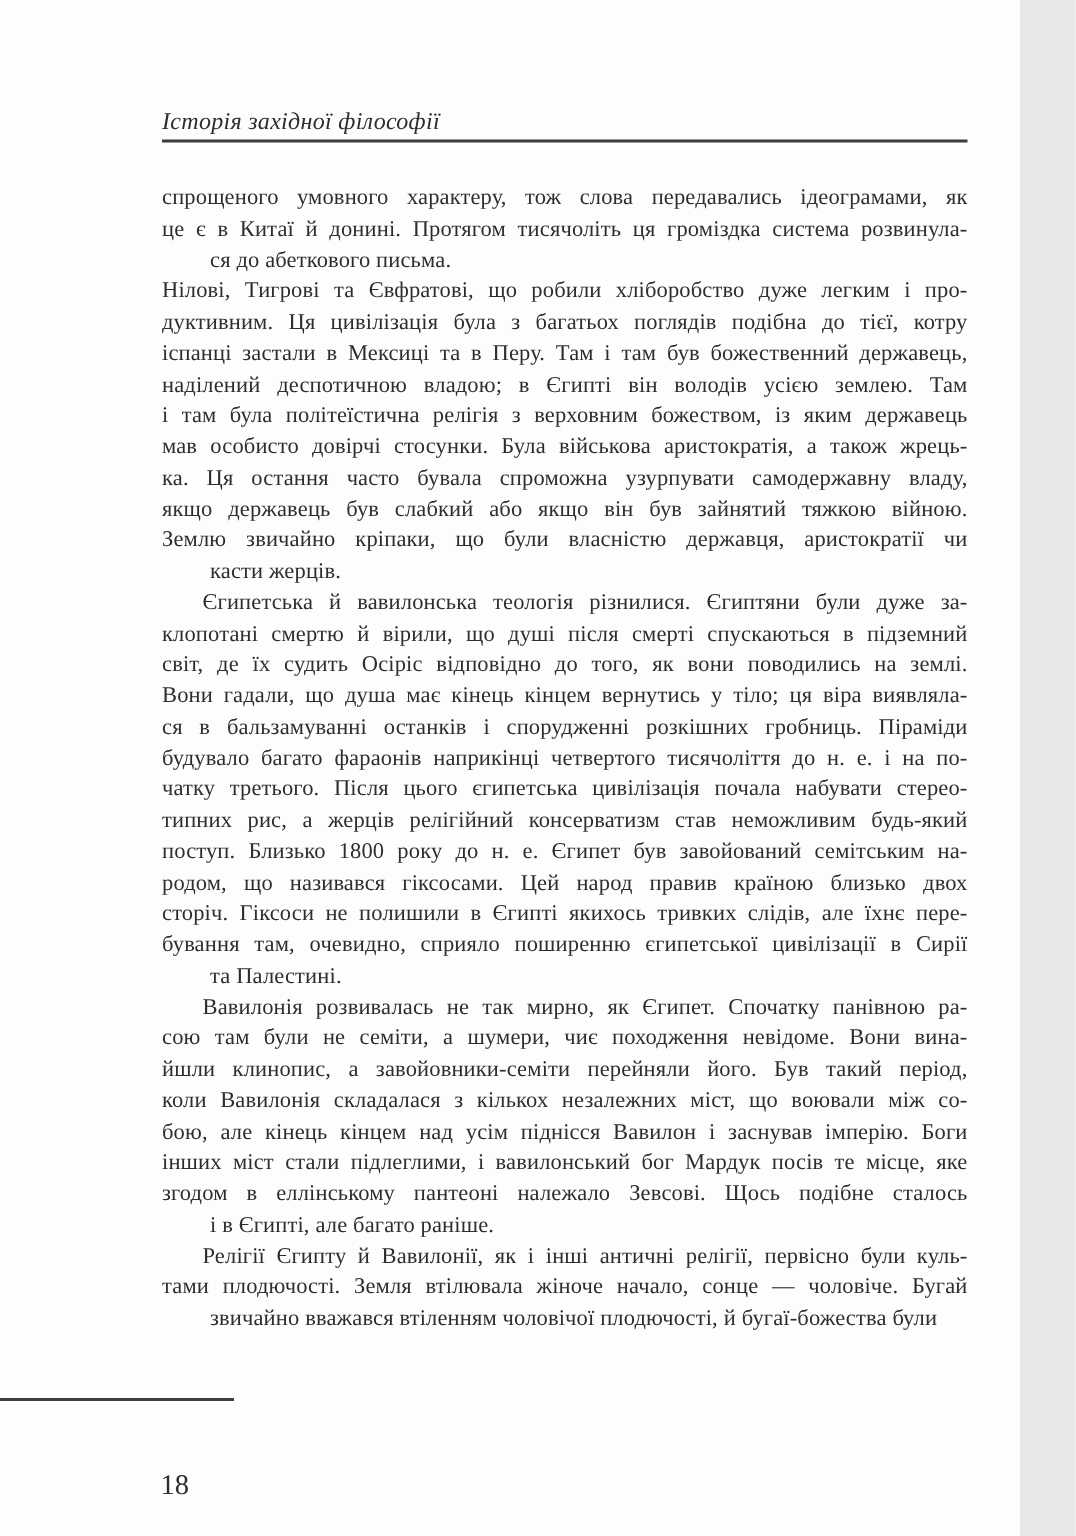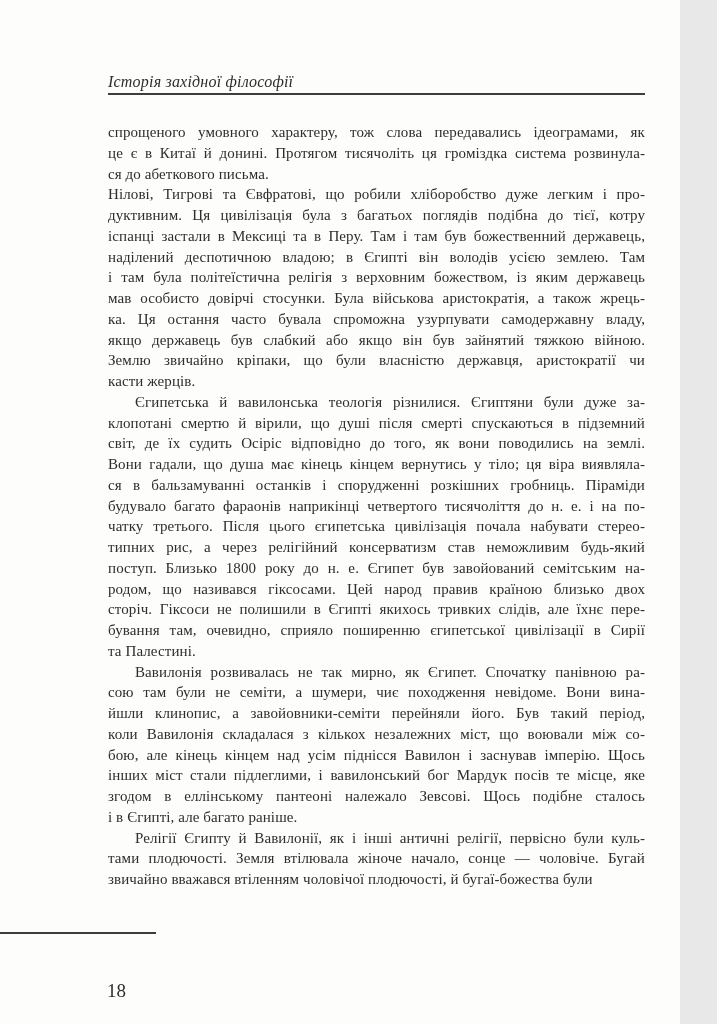--- a/index.html
+++ b/index.html
@@ -52,20 +52,21 @@
   .line {
     text-align: justify;
     
     text-align-last: justify;
     height: 20.75px;
     overflow: hidden;
     white-space: nowrap;
   }
   .line.last {
     text-align-last: left;
+    margin-left: 32px;
   }
   .line.indent {
     text-indent: 27px;
   }
   .footer-rule {
     position: absolute;
     left: 0;
     top: 932px;
     width: 156px;
     height: 2px;
@@ -108,33 +109,33 @@
         <div class="line last">касти жерців.</div>
       </div>
       <div class="paragraph">
         <div class="line indent">Єгипетська й вавилонська теологія різнилися. Єгиптяни були дуже за-</div>
         <div class="line">клопотані смертю й вірили, що душі після смерті спускаються в підземний</div>
         <div class="line">світ, де їх судить Осіріс відповідно до того, як вони поводились на землі.</div>
         <div class="line">Вони гадали, що душа має кінець кінцем вернутись у тіло; ця віра виявляла-</div>
         <div class="line">ся в бальзамуванні останків і спорудженні розкішних гробниць. Піраміди</div>
         <div class="line">будувало багато фараонів наприкінці четвертого тисячоліття до н. е. і на по-</div>
         <div class="line">чатку третього. Після цього єгипетська цивілізація почала набувати стерео-</div>
-        <div class="line">типних рис, а через релігійний консерватизм став неможливим будь-який</div>
+        <div class="line">типних рис, а жерців релігійний консерватизм став неможливим будь-який</div>
         <div class="line">поступ. Близько 1800 року до н. е. Єгипет був завойований семітським на-</div>
         <div class="line">родом, що називався гіксосами. Цей народ правив країною близько двох</div>
         <div class="line">сторіч. Гіксоси не полишили в Єгипті якихось тривких слідів, але їхнє пере-</div>
         <div class="line">бування там, очевидно, сприяло поширенню єгипетської цивілізації в Сирії</div>
         <div class="line last">та Палестині.</div>
       </div>
       <div class="paragraph">
         <div class="line indent">Вавилонія розвивалась не так мирно, як Єгипет. Спочатку панівною ра-</div>
         <div class="line">сою там були не семіти, а шумери, чиє походження невідоме. Вони вина-</div>
         <div class="line">йшли клинопис, а завойовники-семіти перейняли його. Був такий період,</div>
         <div class="line">коли Вавилонія складалася з кількох незалежних міст, що воювали між со-</div>
-        <div class="line">бою, але кінець кінцем над усім піднісся Вавилон і заснував імперію. Щось</div>
+        <div class="line">бою, але кінець кінцем над усім піднісся Вавилон і заснував імперію. Боги</div>
         <div class="line">інших міст стали підлеглими, і вавилонський бог Мардук посів те місце, яке</div>
         <div class="line">згодом в еллінському пантеоні належало Зевсові. Щось подібне сталось</div>
         <div class="line last">і в Єгипті, але багато раніше.</div>
       </div>
       <div class="paragraph">
         <div class="line indent">Релігії Єгипту й Вавилонії, як і інші античні релігії, первісно були куль-</div>
         <div class="line">тами плодючості. Земля втілювала жіноче начало, сонце — чоловіче. Бугай</div>
         <div class="line last">звичайно вважався втіленням чоловічої плодючості, й бугаї-божества були</div>
       </div>
     </div>

